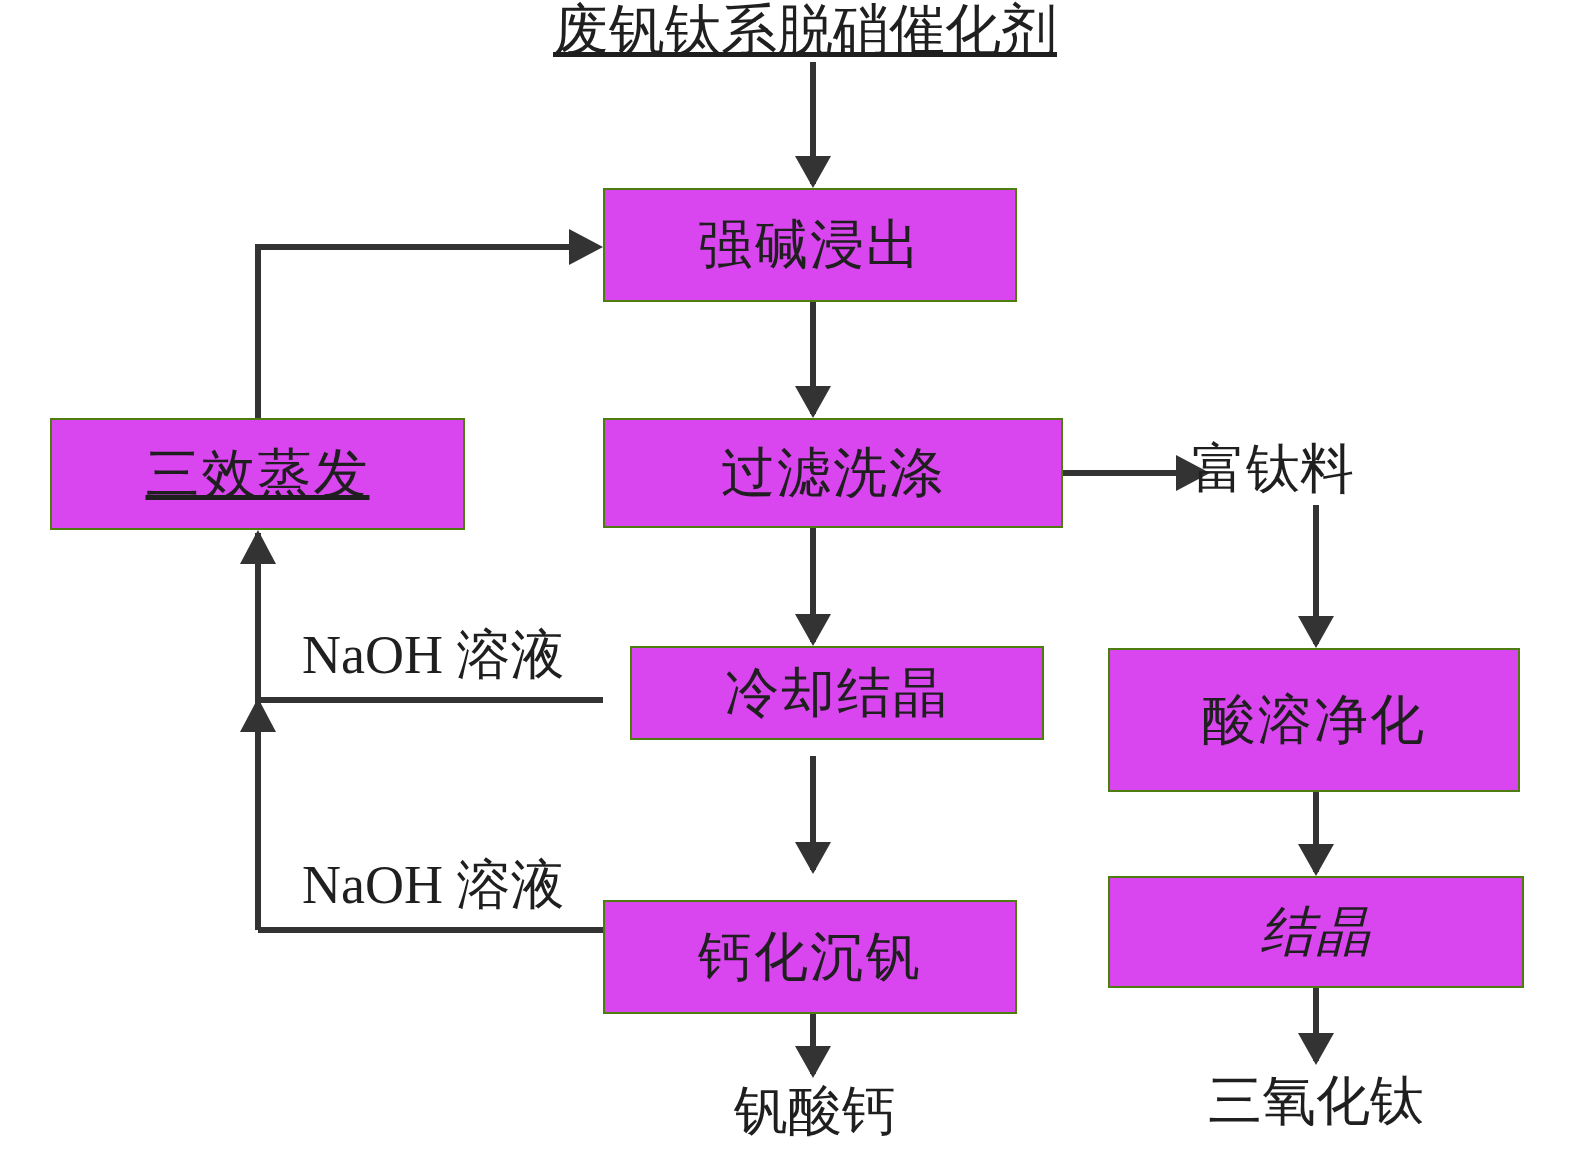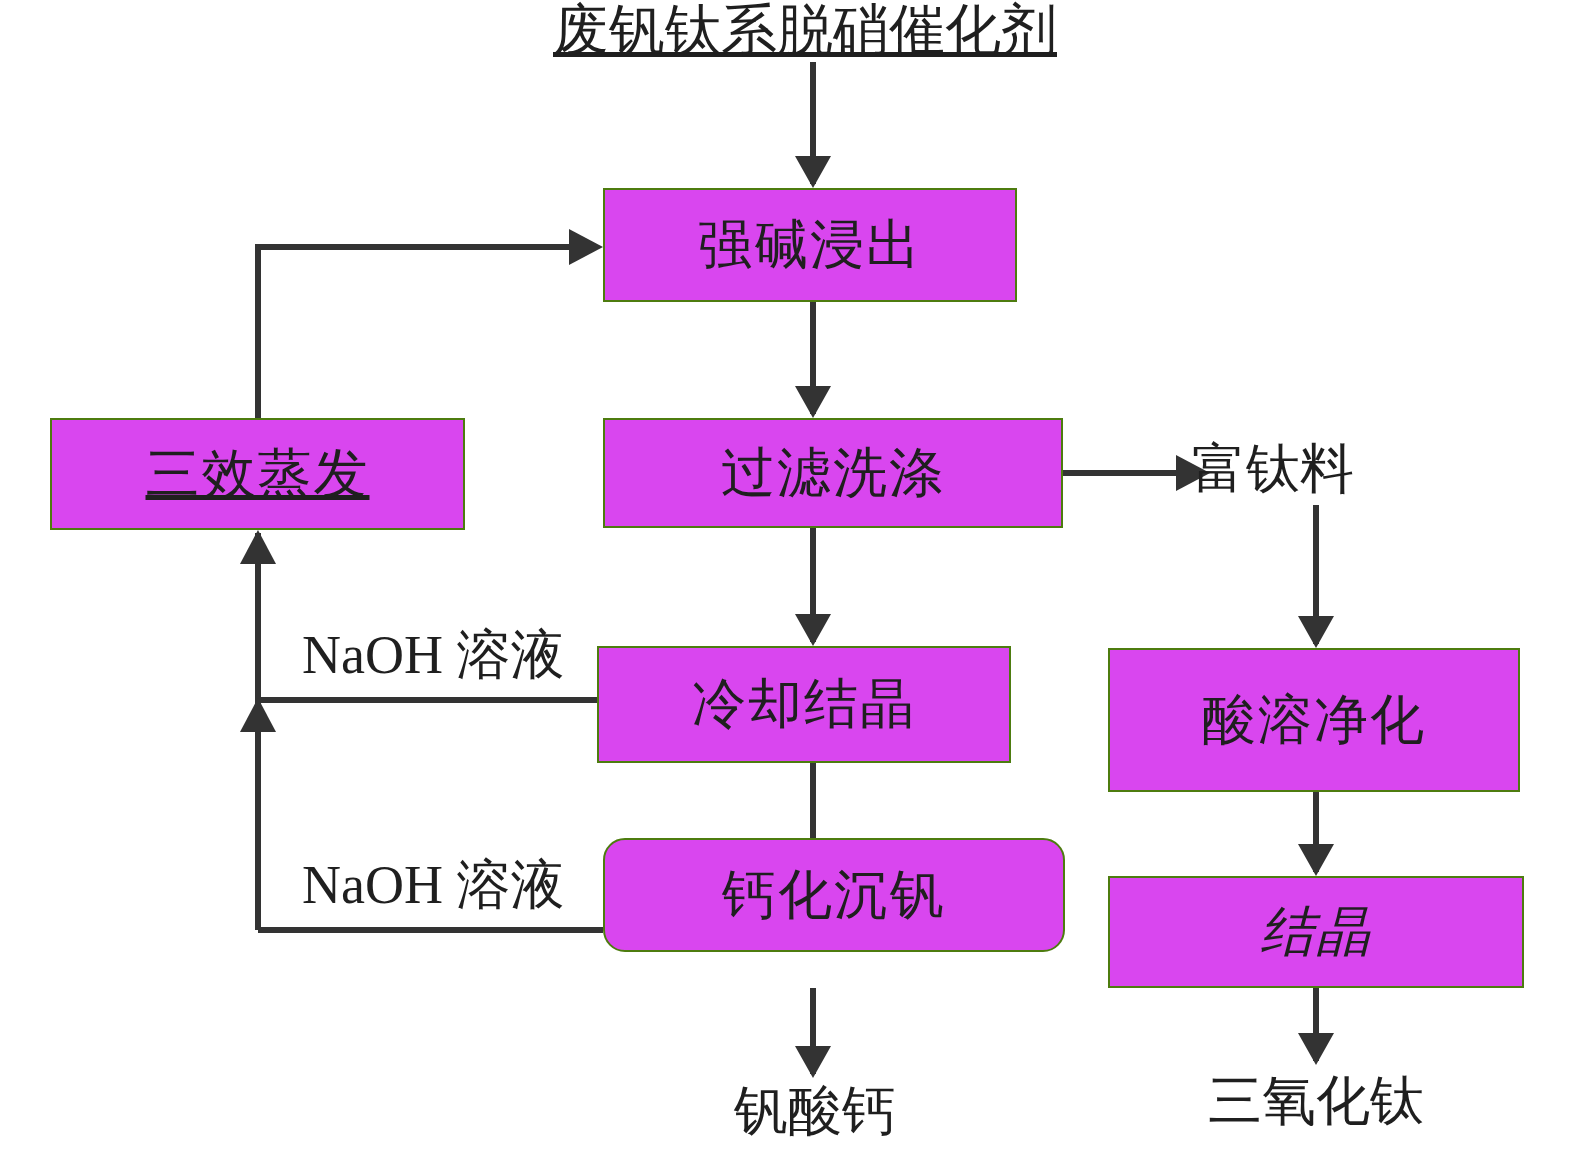--- a/index.html
+++ b/index.html
@@ -95,21 +95,21 @@
   <div class="lbl" style="left:302px; top:626px;">NaOH 溶液</div>
 
   <div class="lbl" style="left:302px; top:856px;">NaOH 溶液</div>
 
   <div class="box" style="left:603px; top:188px; width:414px; height:114px;">强碱浸出</div>
 
   <div class="box" style="left:603px; top:418px; width:460px; height:110px;">过滤洗涤</div>
 
   <div class="box" style="left:50px; top:418px; width:415px; height:112px;text-decoration:underline;">三效蒸发</div>
 
-  <div class="box" style="left:597px; top:646px; width:414px; height:117px;">冷却结晶</div>
+  <div class="box" style="left:630px; top:646px; width:414px; height:94px;">冷却结晶</div>
 
-  <div class="box" style="left:603px; top:838px; width:462px; height:114px;border-radius:22px;">钙化沉钒</div>
+  <div class="box" style="left:603px; top:900px; width:414px; height:114px;">钙化沉钒</div>
 
   <div class="box" style="left:1108px; top:648px; width:412px; height:144px;">酸溶净化</div>
 
   <div class="box" style="left:1108px; top:876px; width:416px; height:112px;font-style:italic;">结晶</div>
 
 </div>
 
 </body></html>

